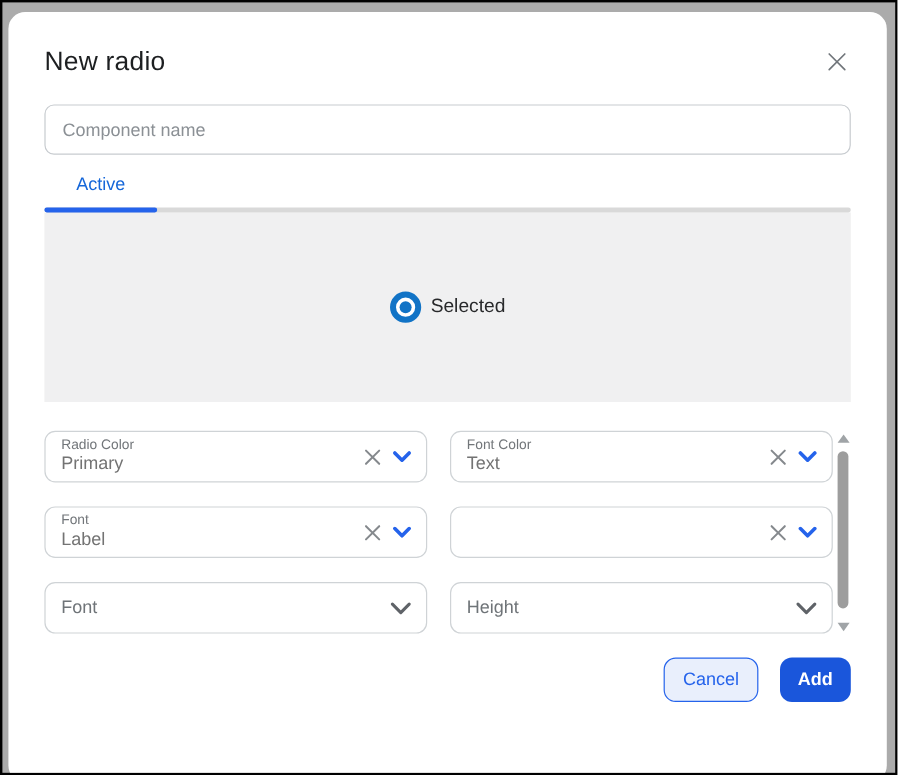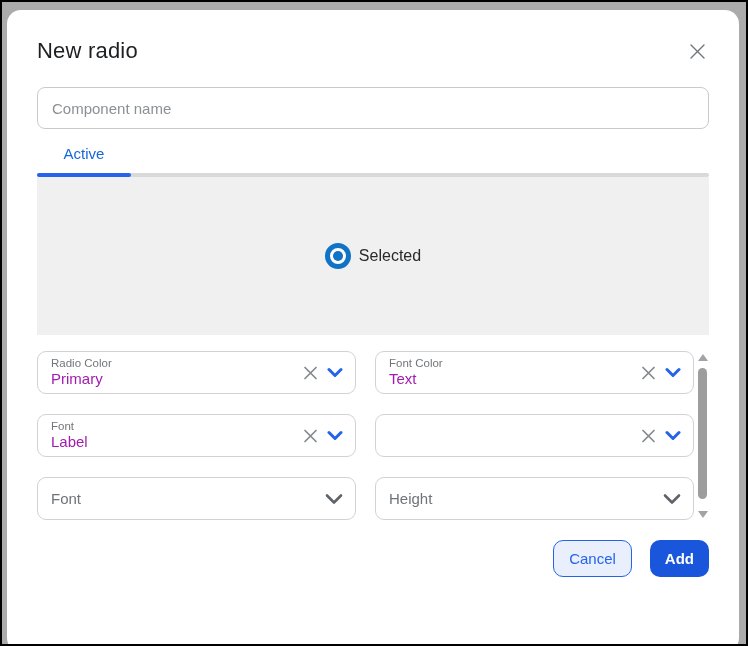--- a/index.html
+++ b/index.html
@@ -101,21 +101,21 @@
   }
   .radio-dot {
     width: 10px; height: 10px;
     border-radius: 50%;
     background: var(--radio-blue, #1173c6);
   }
   .radio-label { font-size: 16px; color: #28292b; }
 
   
   .fields-section {
-    margin-top: 16px;
+    margin-top: 24px;
     display: flex;
     justify-content: space-between;
   }
   .fields-grid {
     flex: 1;
     display: grid;
     grid-template-columns: 1fr 1fr;
     column-gap: 19px;
     row-gap: 20px;
   }
@@ -130,21 +130,21 @@
   }
   .field .f-label {
     display: block;
     font-size: 11.5px;
     color: #72767a;
     margin-top: 5px;
   }
   .field .f-value {
     display: block;
     font-size: 15px;
-    color: #a21caf;
+    color: #737373;
     font-weight: 500;
     margin-top: 1px;
   }
   .field.empty {
     display: flex;
     align-items: center;
   }
   .field.empty .f-placeholder {
     font-size: 15px;
     color: #6f7478;

